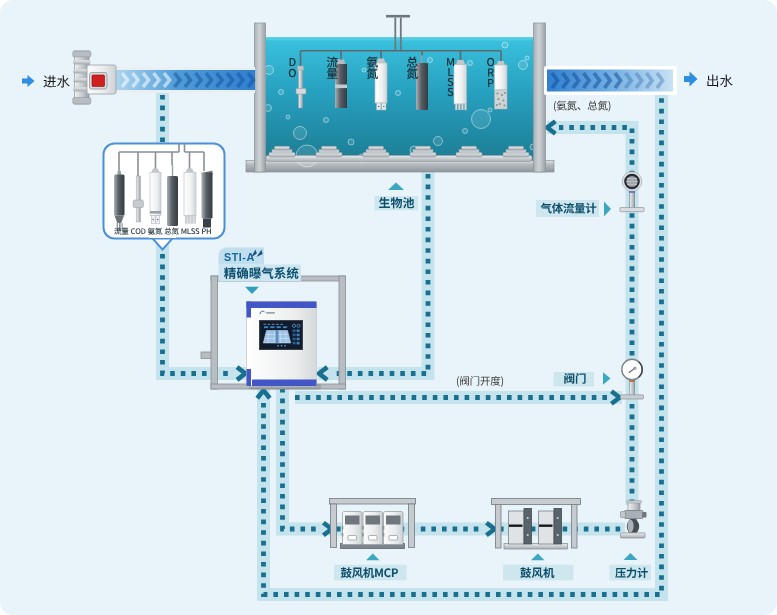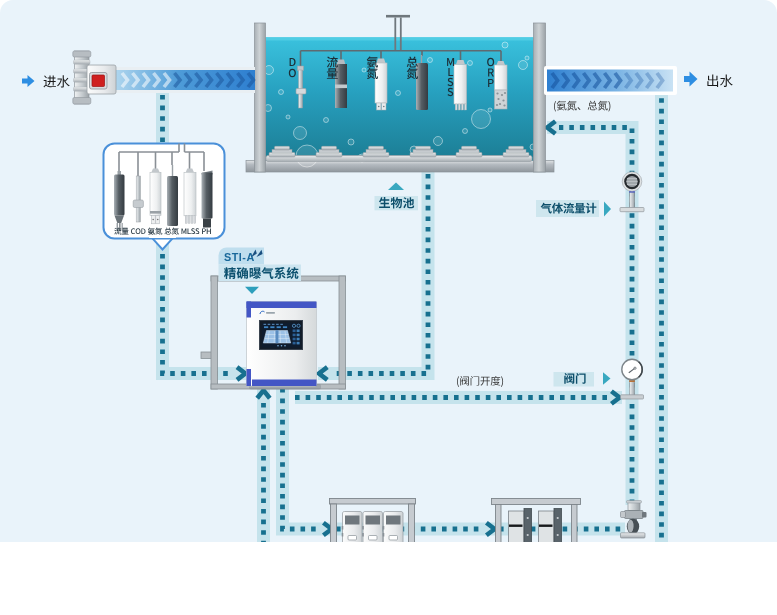--- a/index.html
+++ b/index.html
@@ -1,15 +1,15 @@
 <!DOCTYPE html>
 <html><head><meta charset="utf-8">
 <style>
 html,body{margin:0;padding:0;background:#fff;}
-#wrap{position:relative;width:777px;height:542px;overflow:hidden;font-family:"Liberation Sans",sans-serif;}
+#wrap{position:relative;width:777px;height:615px;overflow:hidden;font-family:"Liberation Sans",sans-serif;}
 </style></head>
 <body>
 <div id="wrap">
 <svg width="777" height="615" viewBox="0 0 777 615">
 <defs>
 <linearGradient id="water" x1="0" y1="0" x2="0" y2="1">
  <stop offset="0" stop-color="#3ac2de"></stop>
           <stop offset="0.45" stop-color="#27a0bf"></stop>
           <stop offset="1" stop-color="#1c7d94"></stop>
 </linearGradient>

